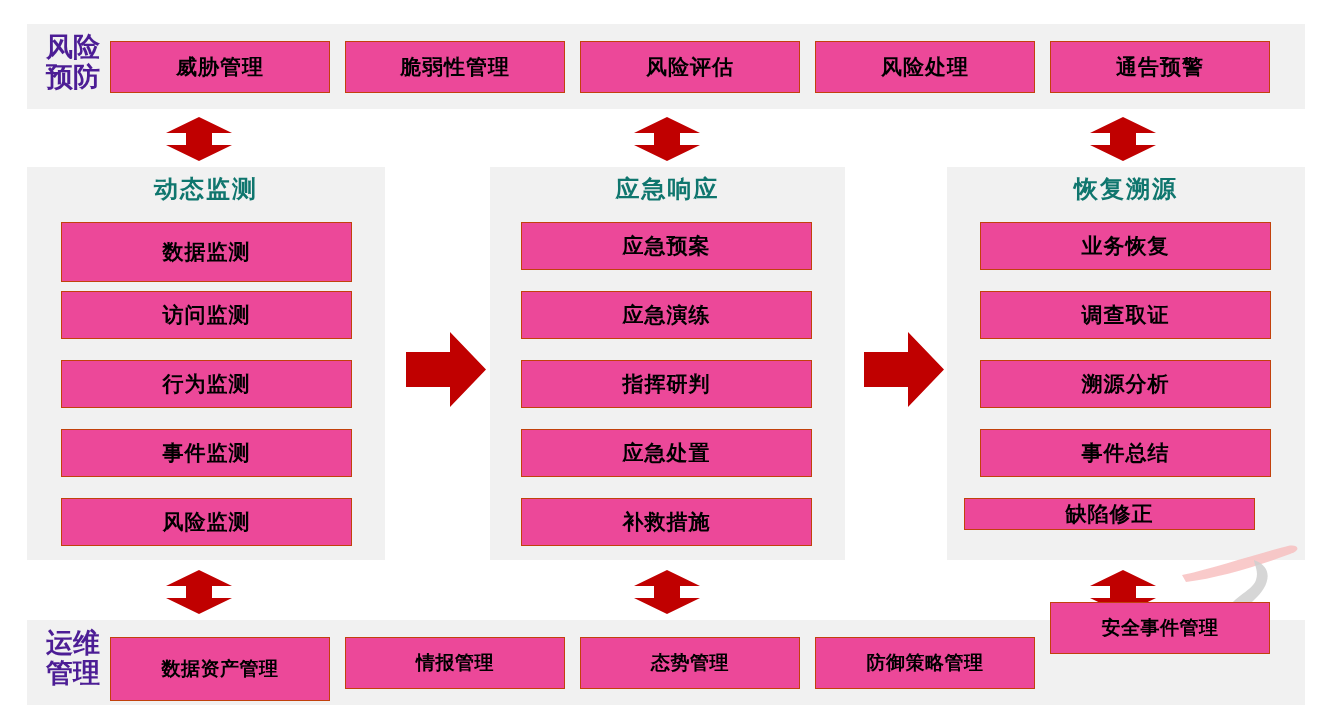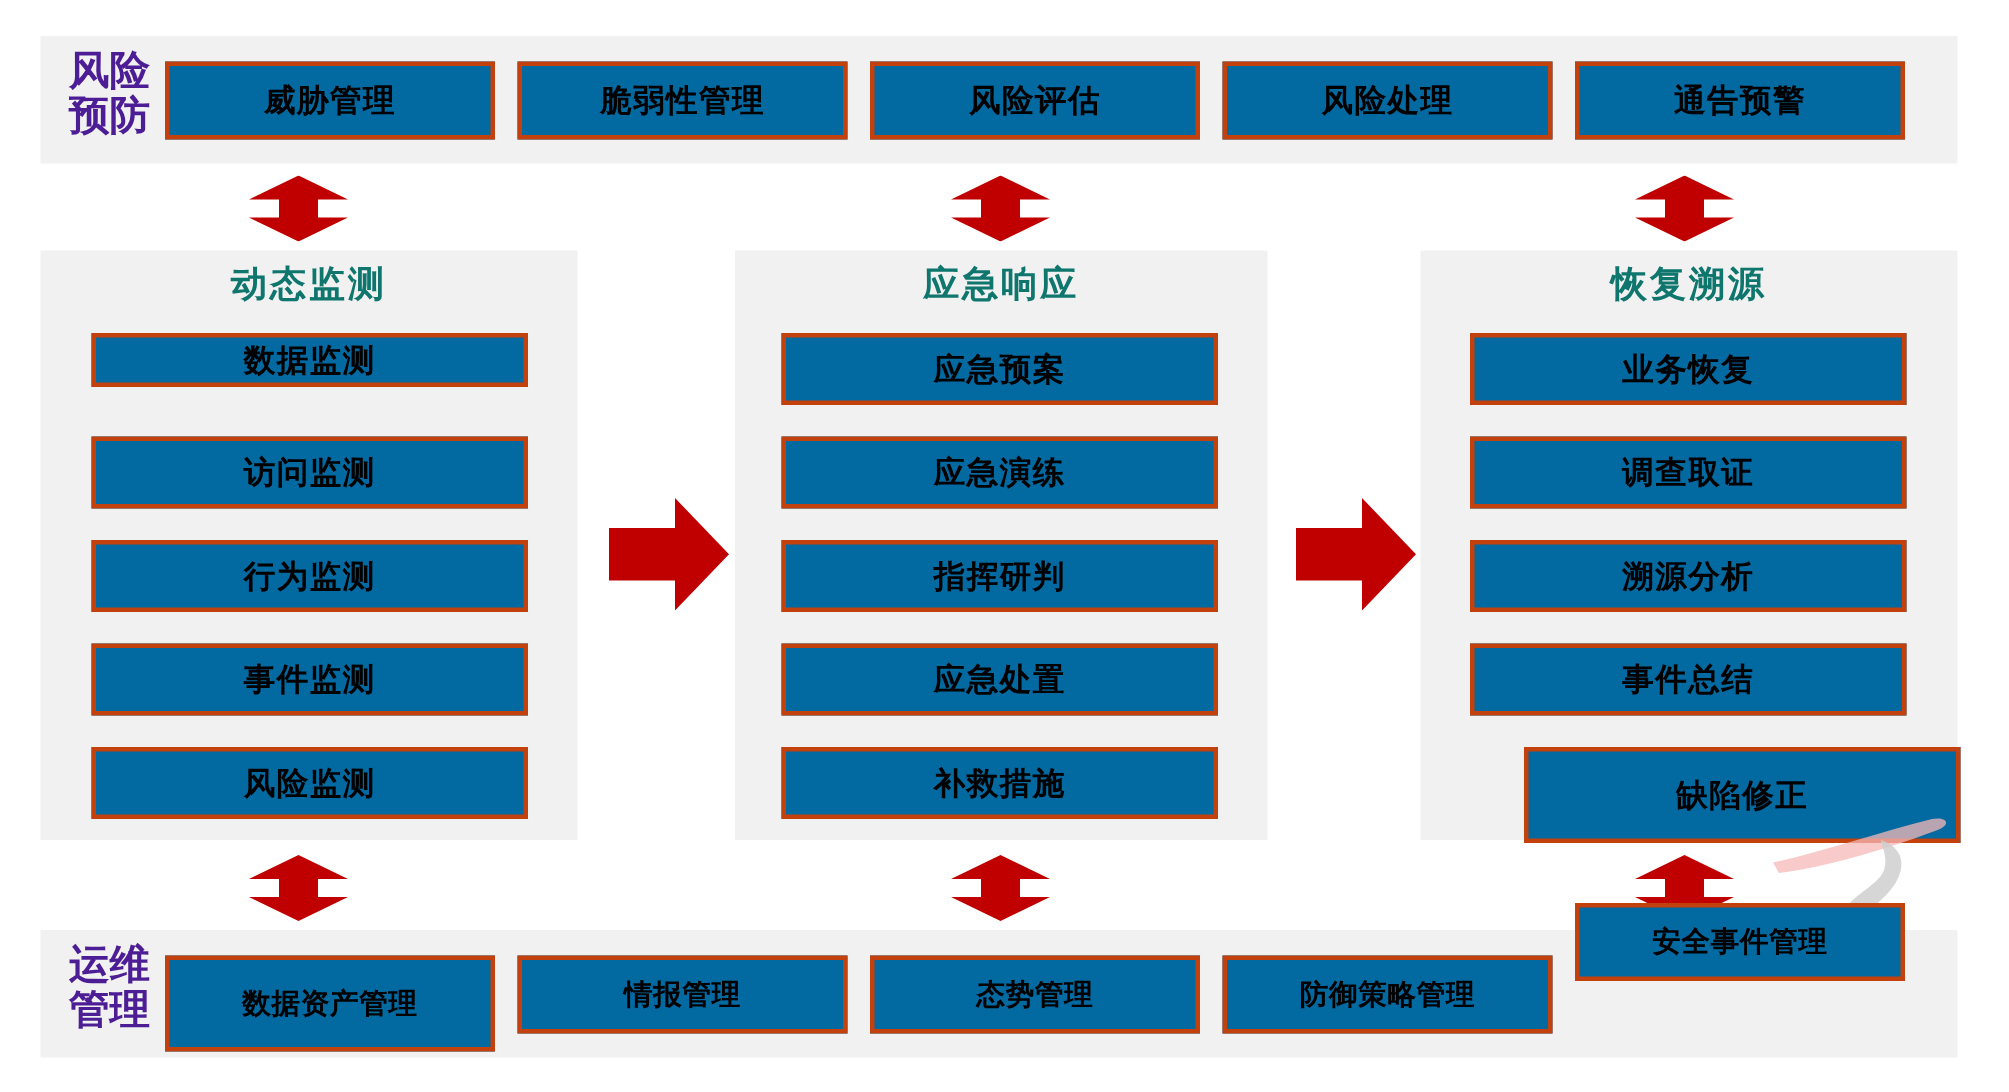--- a/index.html
+++ b/index.html
@@ -29,22 +29,22 @@
     text-align:center;
     letter-spacing:0px;
     white-space:nowrap;
   }
   .side-label span{display:block;}
 
   
   .rbox{
     position:absolute;
     box-sizing:border-box;
-    background:#0369a1;
-    border:3px solid #c2410c;
+    background:#ec4899;
+    border:1px solid #c2410c;
     display:flex;
     align-items:center;
     justify-content:center;
     color:#000000;
     font-weight:bold;
     font-size:21px;
     letter-spacing:1px;
     white-space:nowrap;
   }
   .rbox.small{font-size:19px;letter-spacing:0.5px;}
@@ -97,21 +97,21 @@
   </div>
   <div class="arrow-v" style="left:1090px;top:117px;width:66px;height:44px;">
     <svg width="66" height="44" viewBox="0 0 66 44">
       <polygon points="33,0 66,16 46,16 46,28 66,28 33,44 0,28 20,28 20,16 0,16" fill="#c00000"></polygon>
     </svg>
   </div>
 
   <div class="panel" style="left:27px;top:167px;width:358px;height:393px;"></div>
   <div class="col-title" style="left:27px;top:173px;width:358px;">动态监测</div>
 
-  <div class="rbox" style="left:61px;top:222px;width:291px;height:36px;">数据监测</div>
+  <div class="rbox" style="left:61px;top:222px;width:291px;height:60px;">数据监测</div>
   <div class="rbox" style="left:61px;top:291px;width:291px;height:48px;">访问监测</div>
   <div class="rbox" style="left:61px;top:360px;width:291px;height:48px;">行为监测</div>
   <div class="rbox" style="left:61px;top:429px;width:291px;height:48px;">事件监测</div>
   <div class="rbox" style="left:61px;top:498px;width:291px;height:48px;">风险监测</div>
 
   <div class="arrow-h" style="left:406px;top:332px;width:80px;height:75px;">
     <svg width="80" height="75" viewBox="0 0 80 75">
       <polygon points="0,20 44,20 44,0 80,37.5 44,75 44,55 0,55" fill="#c00000"></polygon>
     </svg>
   </div>
@@ -131,21 +131,21 @@
     </svg>
   </div>
 
   <div class="panel" style="left:947px;top:167px;width:358px;height:393px;"></div>
   <div class="col-title" style="left:947px;top:173px;width:358px;">恢复溯源</div>
 
   <div class="rbox" style="left:980px;top:222px;width:291px;height:48px;">业务恢复</div>
   <div class="rbox" style="left:980px;top:291px;width:291px;height:48px;">调查取证</div>
   <div class="rbox" style="left:980px;top:360px;width:291px;height:48px;">溯源分析</div>
   <div class="rbox" style="left:980px;top:429px;width:291px;height:48px;">事件总结</div>
-  <div class="rbox" style="left:1016px;top:498px;width:291px;height:64px;">缺陷修正</div>
+  <div class="rbox" style="left:964px;top:498px;width:291px;height:32px;">缺陷修正</div>
 
   <div class="swoosh" style="left:1180px;top:530px;width:160px;height:130px;">
     <svg width="160" height="130" viewBox="0 0 160 130">
       <path d="M2,45 C35,38 75,24 108,16 C118,14 122,20 110,24 C78,36 38,48 6,52 Z" fill="#f7b8b8" opacity="0.75"></path>
       <path d="M74,30 C96,38 88,58 74,70 C60,82 62,96 84,104 C70,110 44,104 46,86 C48,68 72,62 76,50 C79,41 74,34 74,30 Z" fill="#cfcfcf" opacity="0.85"></path>
     </svg>
   </div>
 
   <div class="arrow-v" style="left:166px;top:570px;width:66px;height:44px;">
     <svg width="66" height="44" viewBox="0 0 66 44">

